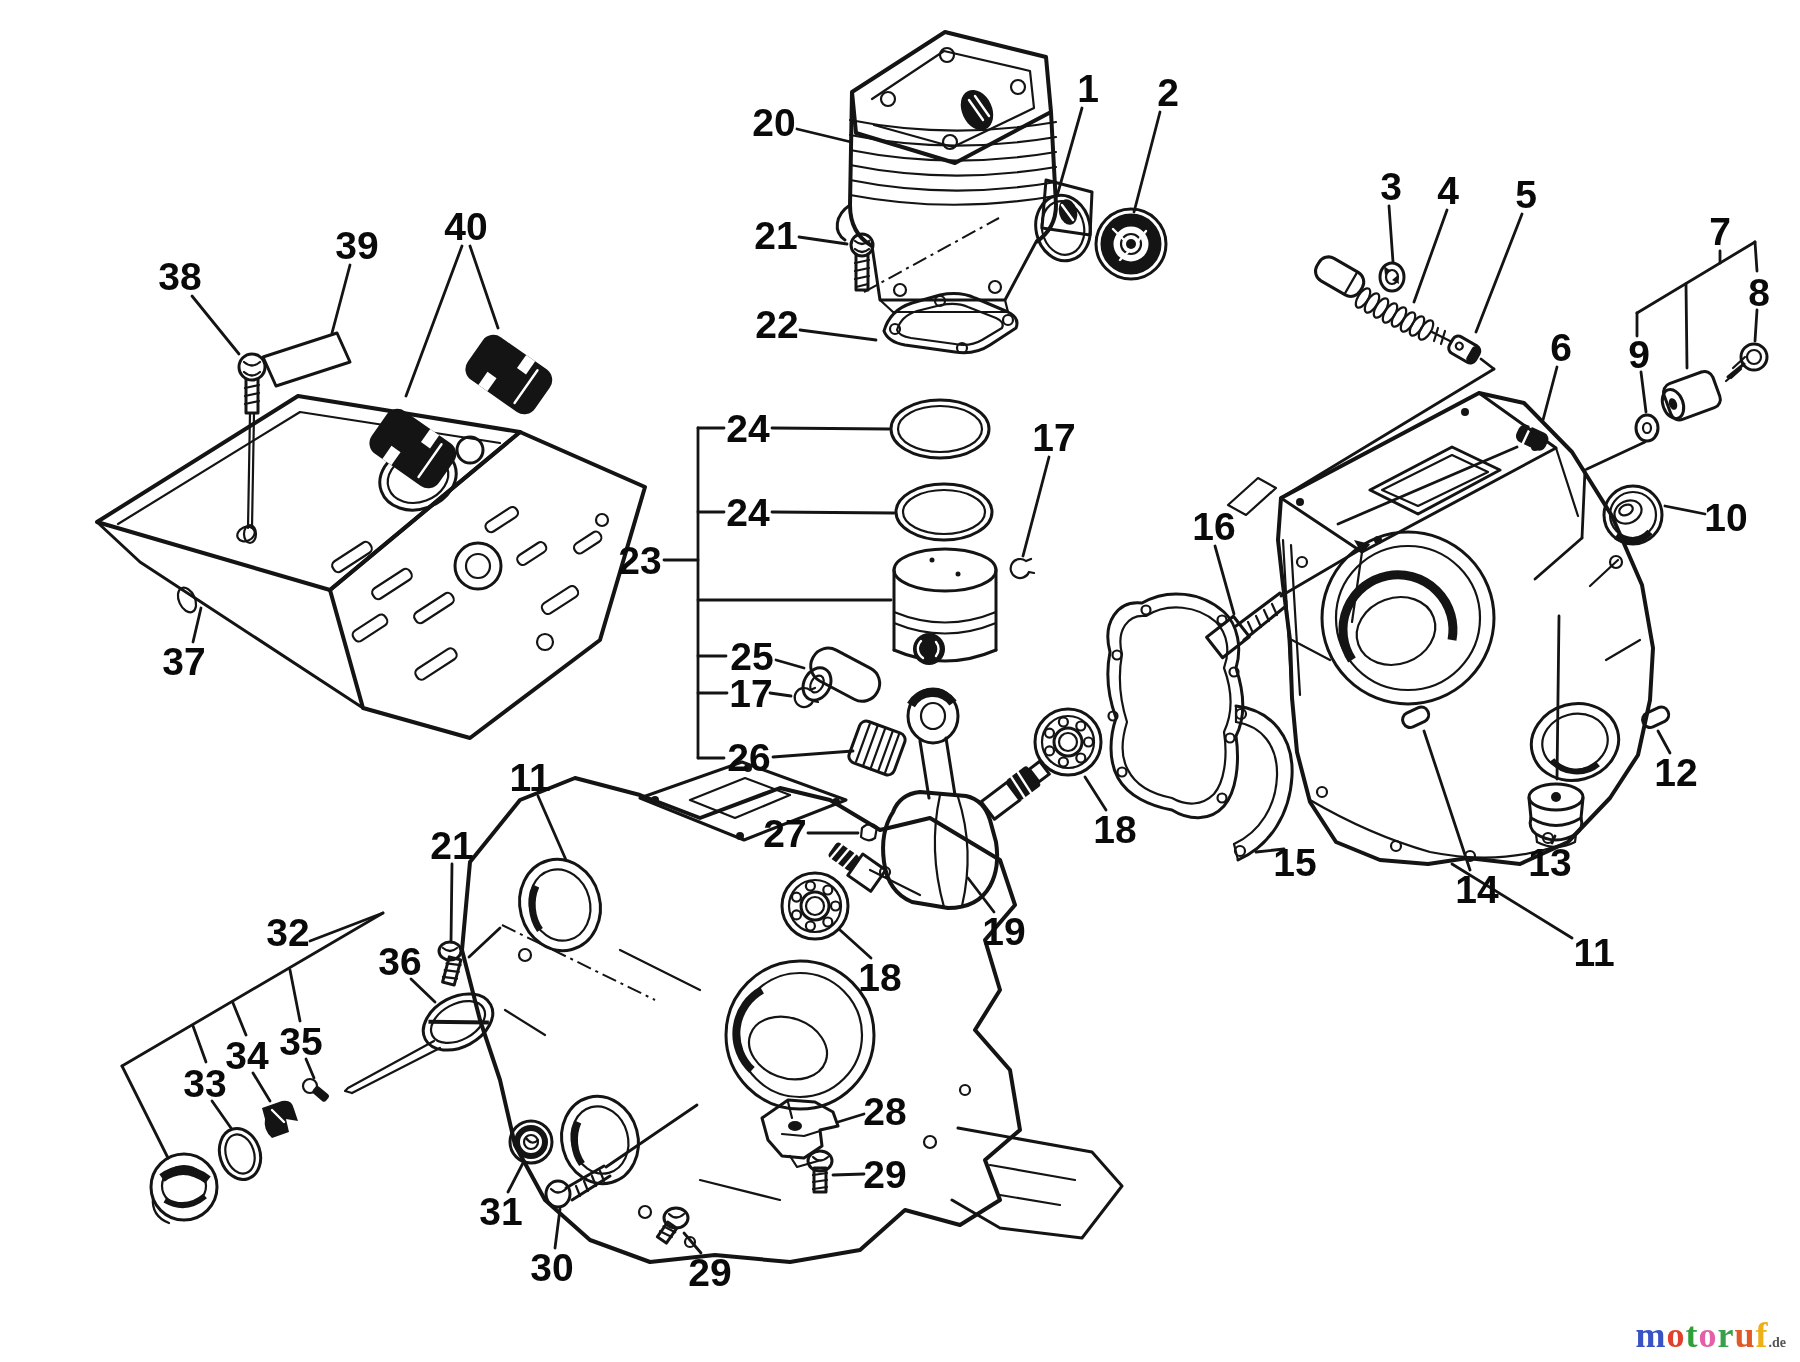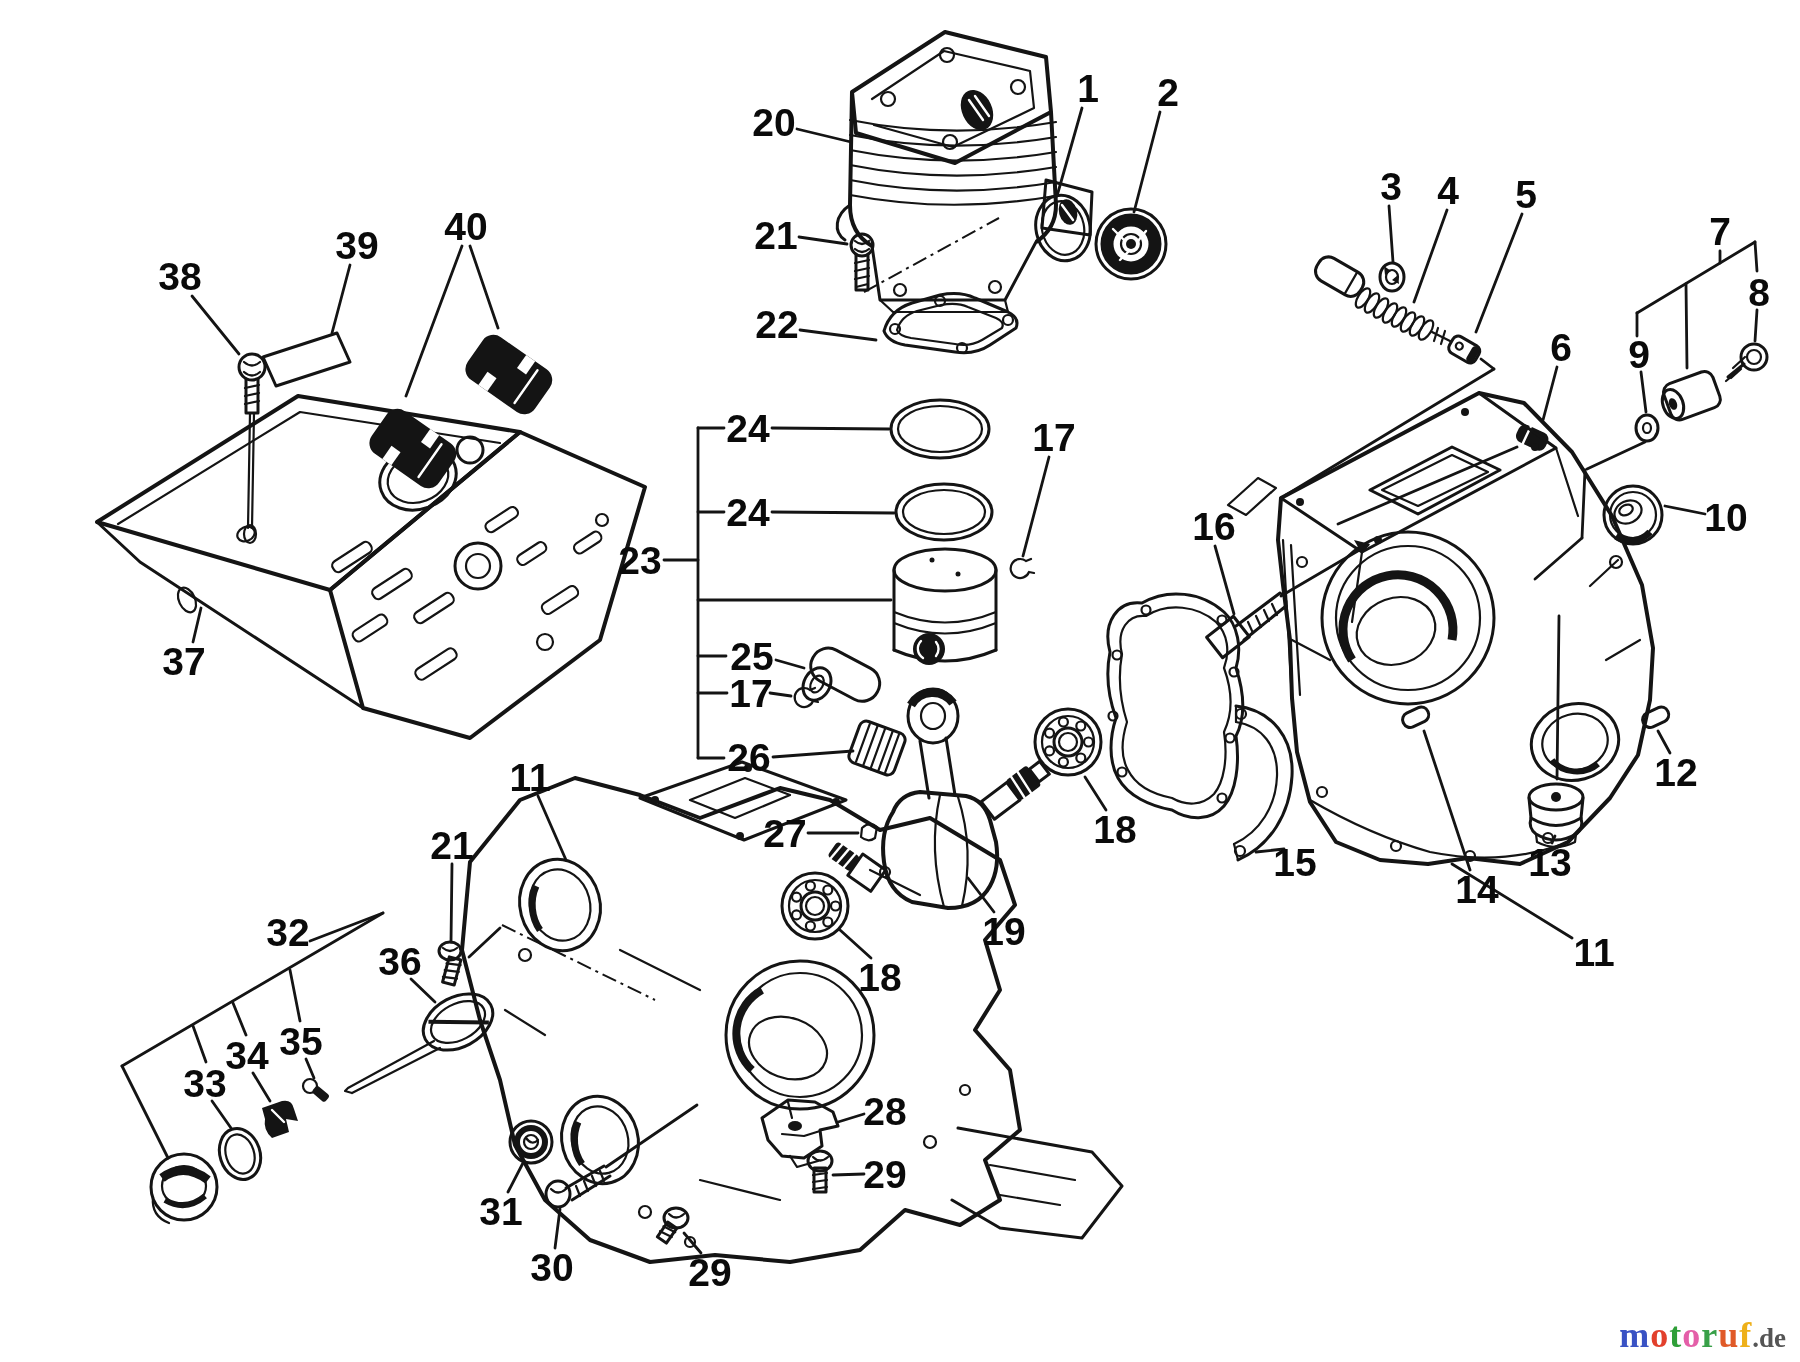--- a/index.html
+++ b/index.html
@@ -12,21 +12,21 @@
   .thick{fill:none;stroke:#141414;stroke-width:4;stroke-linejoin:round;}
   .fl{fill:#141414;stroke:none;}
   .wln{fill:none;stroke:#ffffff;stroke-width:2.4;stroke-linecap:round;}
   .leader{stroke:#141414;stroke-width:2.8;stroke-linecap:round;fill:none;}
   .dashdot{stroke:#141414;stroke-width:2;stroke-dasharray:15 5 3 5;fill:none;}
   .callout{font-family:"Liberation Sans", sans-serif;font-weight:700;font-size:39px;
            fill:#0a0a0a;text-anchor:middle;}
   
   .watermark{position:absolute;right:14px;bottom:6px;font-family:"Liberation Serif", serif;
              font-weight:700;font-size:36px;letter-spacing:1px;user-select:none;}
-  .watermark .wm-suffix{font-size:27px;color:#555555;font-weight:700;letter-spacing:0;}
+  .watermark .wm-suffix{font-size:14px;color:#555555;font-weight:700;letter-spacing:0;}
 </style>
 </head>
 <body>
 
 <div class="stage">
 <svg width="1800" height="1362" viewBox="0 0 1800 1362">
 
   <g>
     <path class="thick" d="M852,92 L945,32 L1046,57 L1051,112 L955,163 L856,133 Z"></path>
     <path class="ln2" d="M872,99 L944,51 L1030,71 L1034,108 L953,147 L874,125"></path>

